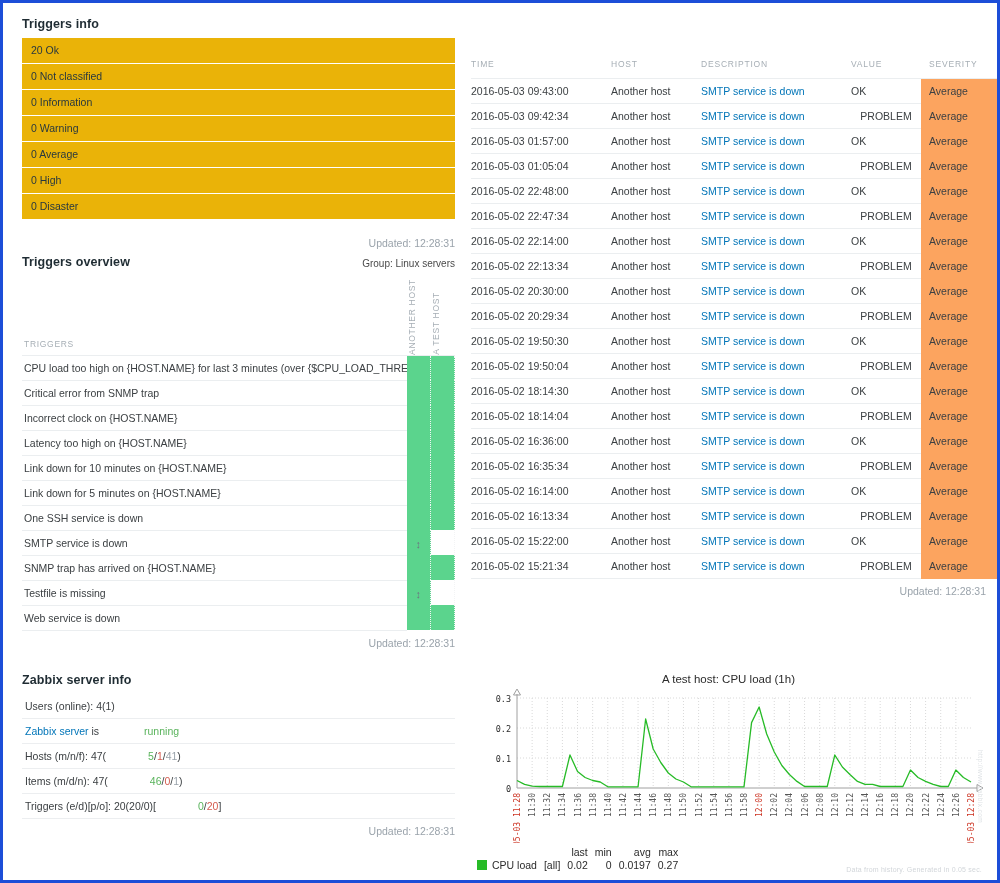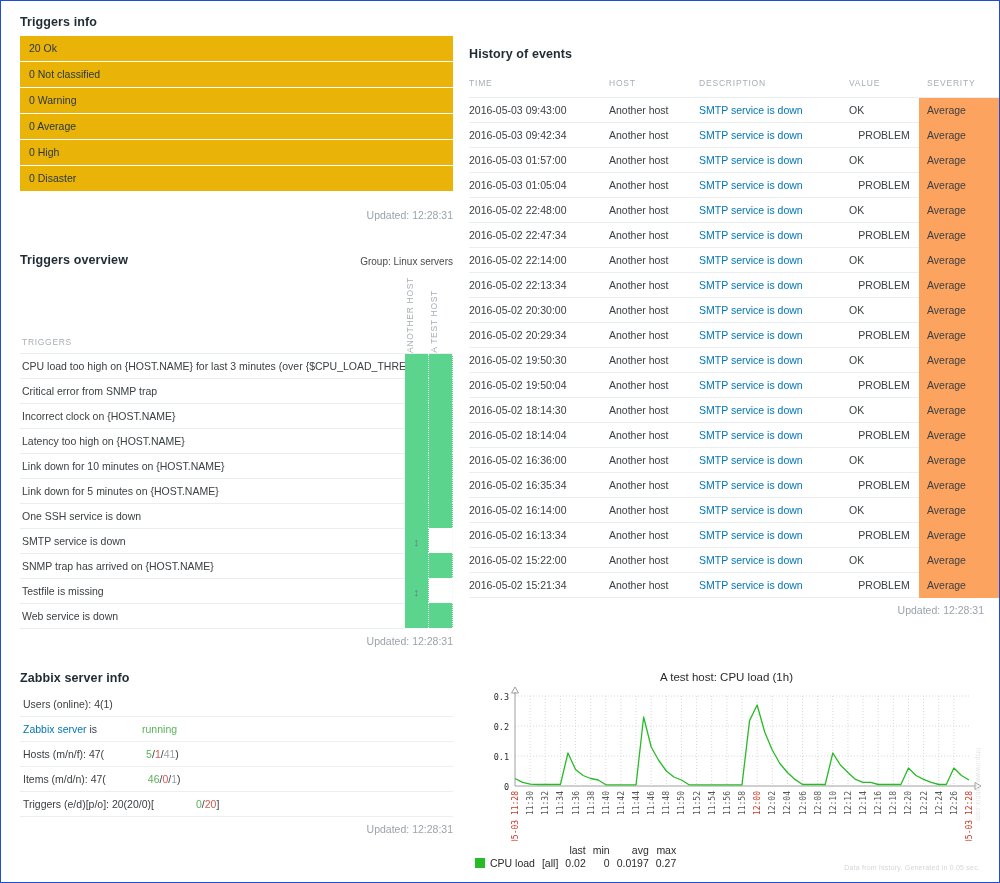--- a/index.html
+++ b/index.html
@@ -5,21 +5,21 @@
   * { box-sizing: border-box; }
   html, body {
     margin: 0; padding: 0;
     background: #ffffff;
     font-family: "Liberation Sans", sans-serif;
   }
   #page {
     position: relative;
     width: 1000px; height: 883px;
     background: #fff;
-    border: 1px solid #1d4ed8;
+    border: 3px solid #1d4ed8;
     overflow: hidden;
   }
 
   
   .widget { position: absolute; }
   .widget-head {
     display: flex; align-items: flex-end; justify-content: space-between;
     padding: 0 0 7px 0;
   }
   .widget-title {
@@ -204,20 +204,21 @@
 
 <div id="page">
 
   <div class="widget" id="triggers-info">
     <div class="widget-head">
       <div class="widget-title">Triggers info</div>
     </div>
     <div>
       <div class="ti-bar">20 Ok</div>
       <div class="ti-bar">0 Not classified</div>
+      <div class="ti-bar">0 Information</div>
       <div class="ti-bar">0 Warning</div>
       <div class="ti-bar">0 Average</div>
       <div class="ti-bar">0 High</div>
       <div class="ti-bar">0 Disaster</div>
     </div>
     <div class="updated">Updated: 12:28:31</div>
   </div>
 
   <div class="widget" id="triggers-overview">
     <div class="widget-head">
@@ -311,23 +312,20 @@
     <div class="si-row">
       <span>Items (m/d/n): 47(</span><span class="ok-green">46</span><span>/</span><span class="warn-red">0</span><span>/</span><span class="muted-gray">1</span><span>)</span>
     </div>
     <div class="si-row">
       <span>Triggers (e/d)[p/o]: 20(20/0)[</span><span class="ok-green">0</span><span>/</span><span class="warn-red">20</span><span>]</span>
     </div>
     <div class="updated">Updated: 12:28:31</div>
   </div>
 
   <div class="widget" id="history">
-    <div class="widget-head">
-      <div class="widget-title">History of events</div>
-    </div>
     <table class="ev-table">
       <thead>
         <tr>
           <th class="col-time">TIME</th>
           <th class="col-host">HOST</th>
           <th class="col-desc">DESCRIPTION</th>
           <th class="col-value">VALUE</th>
           <th class="col-sev sev-head">SEVERITY</th>
         </tr>
       </thead>

